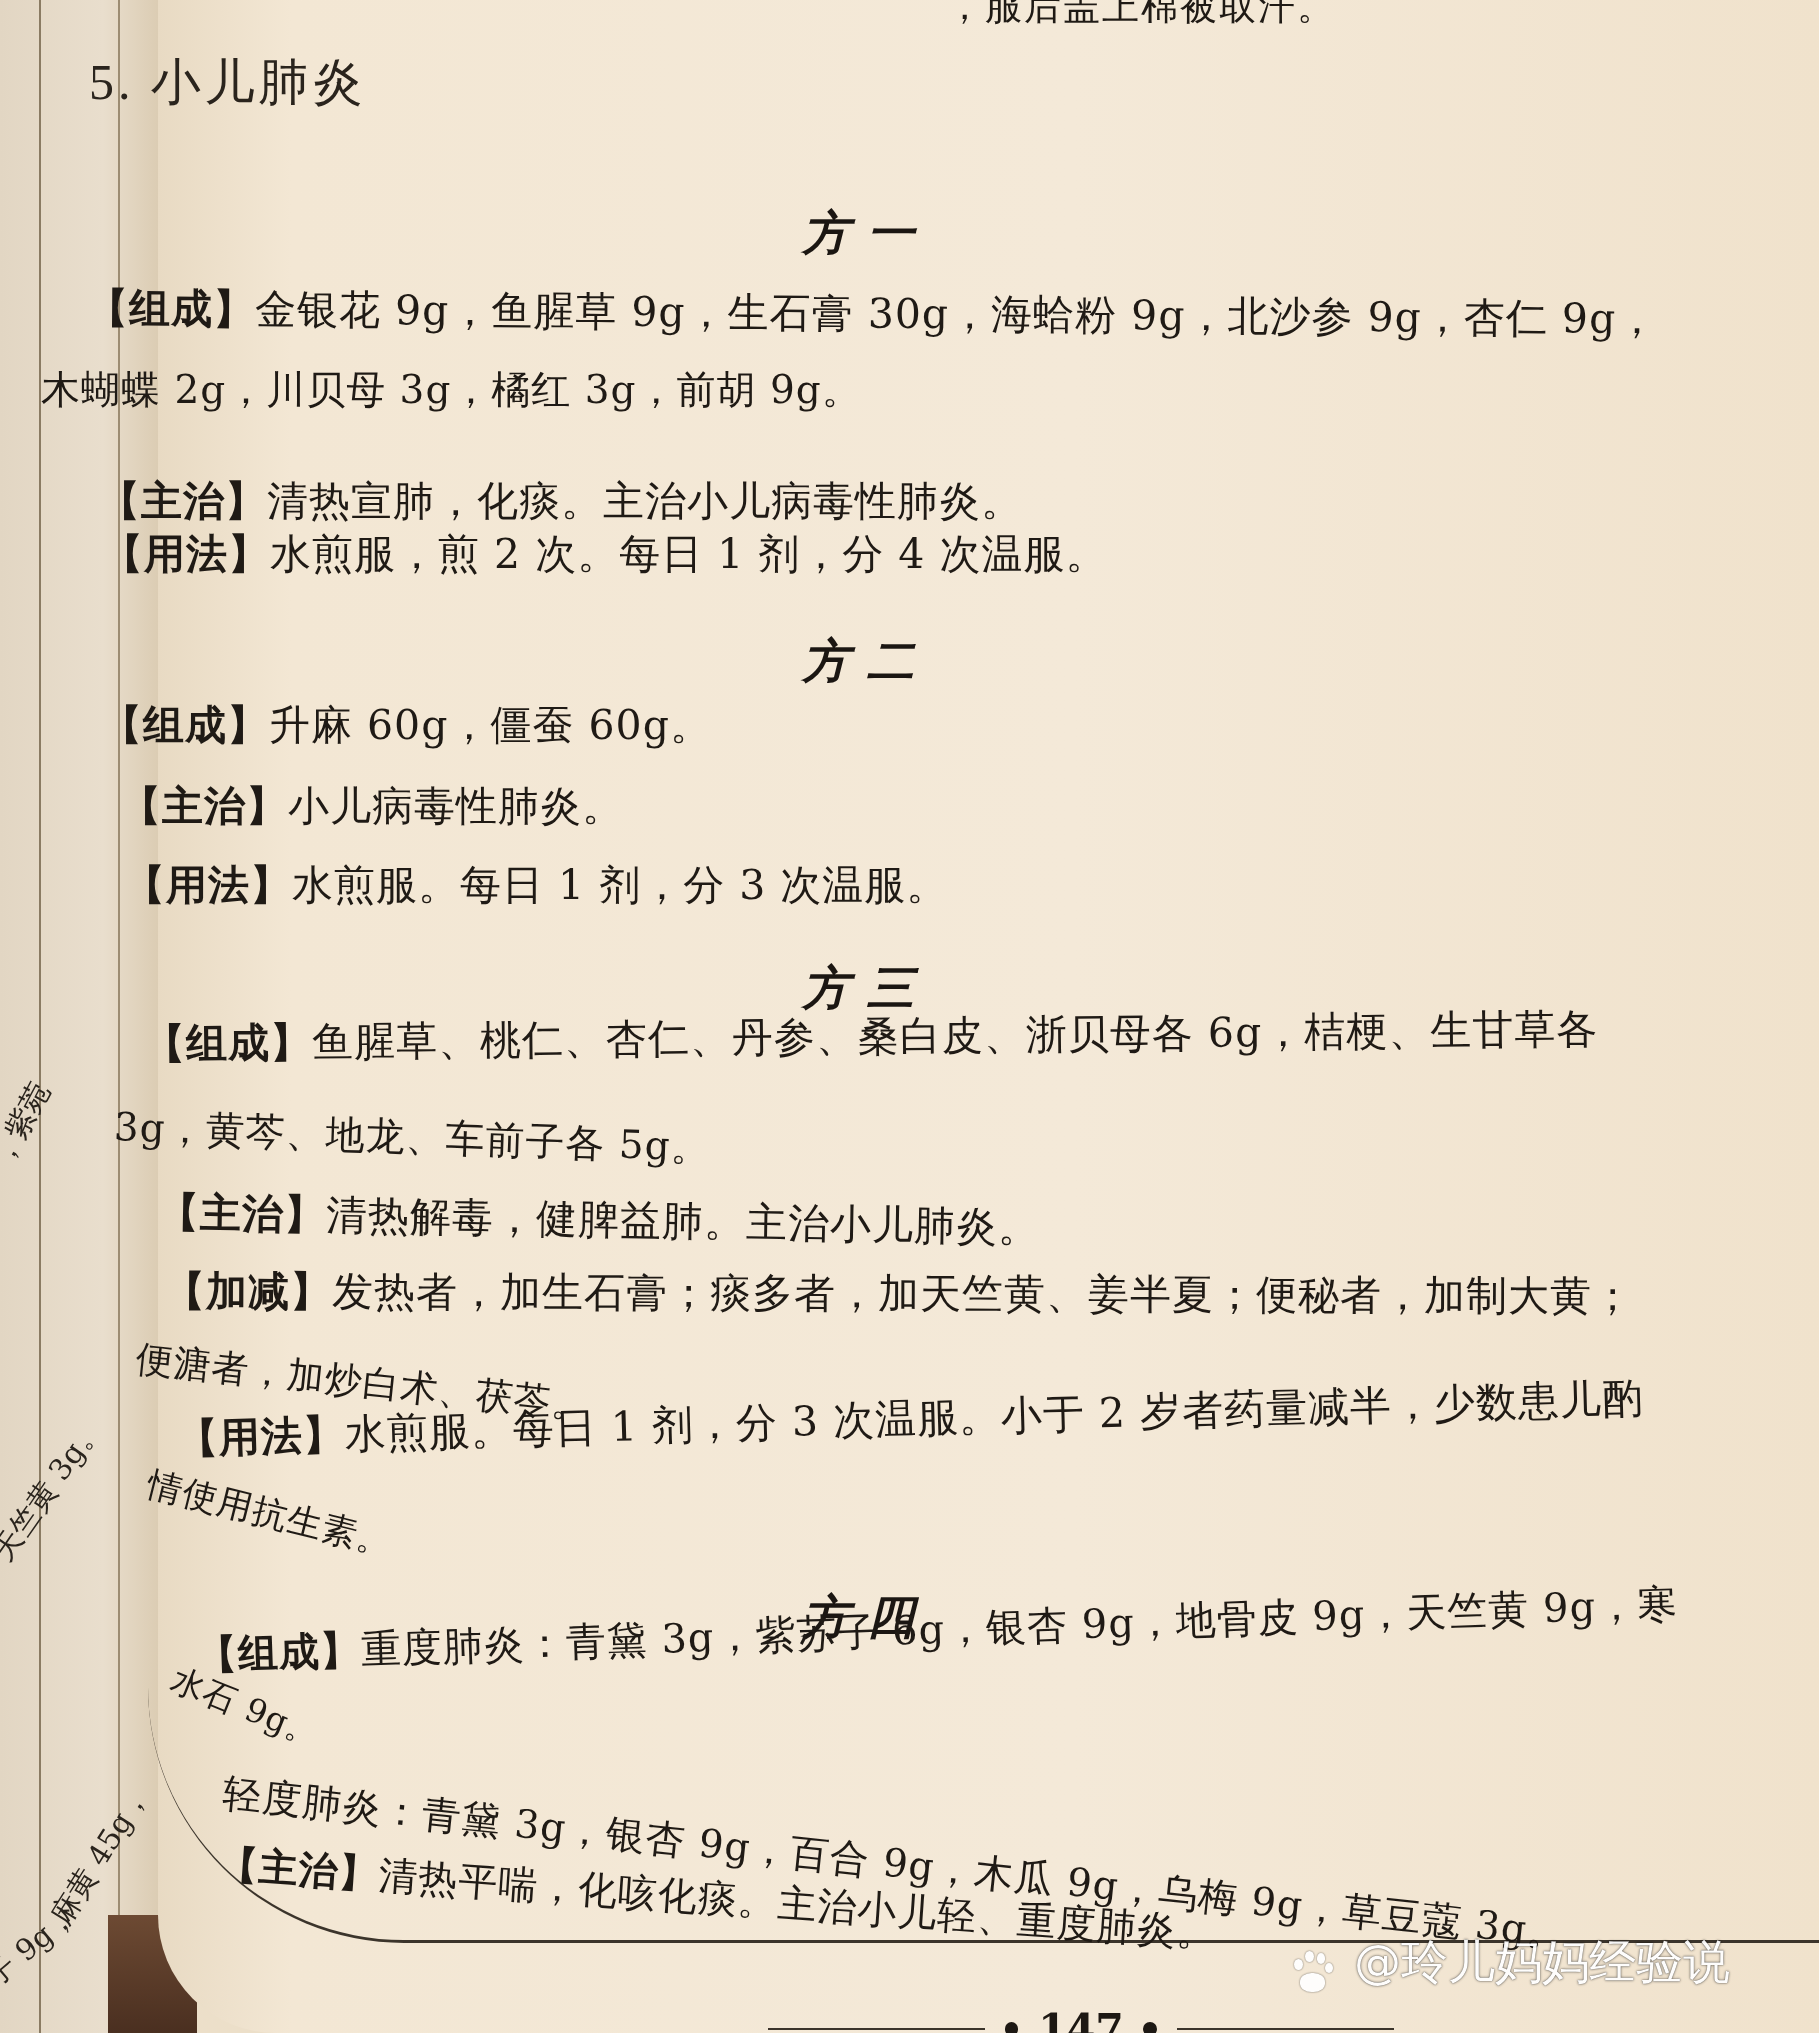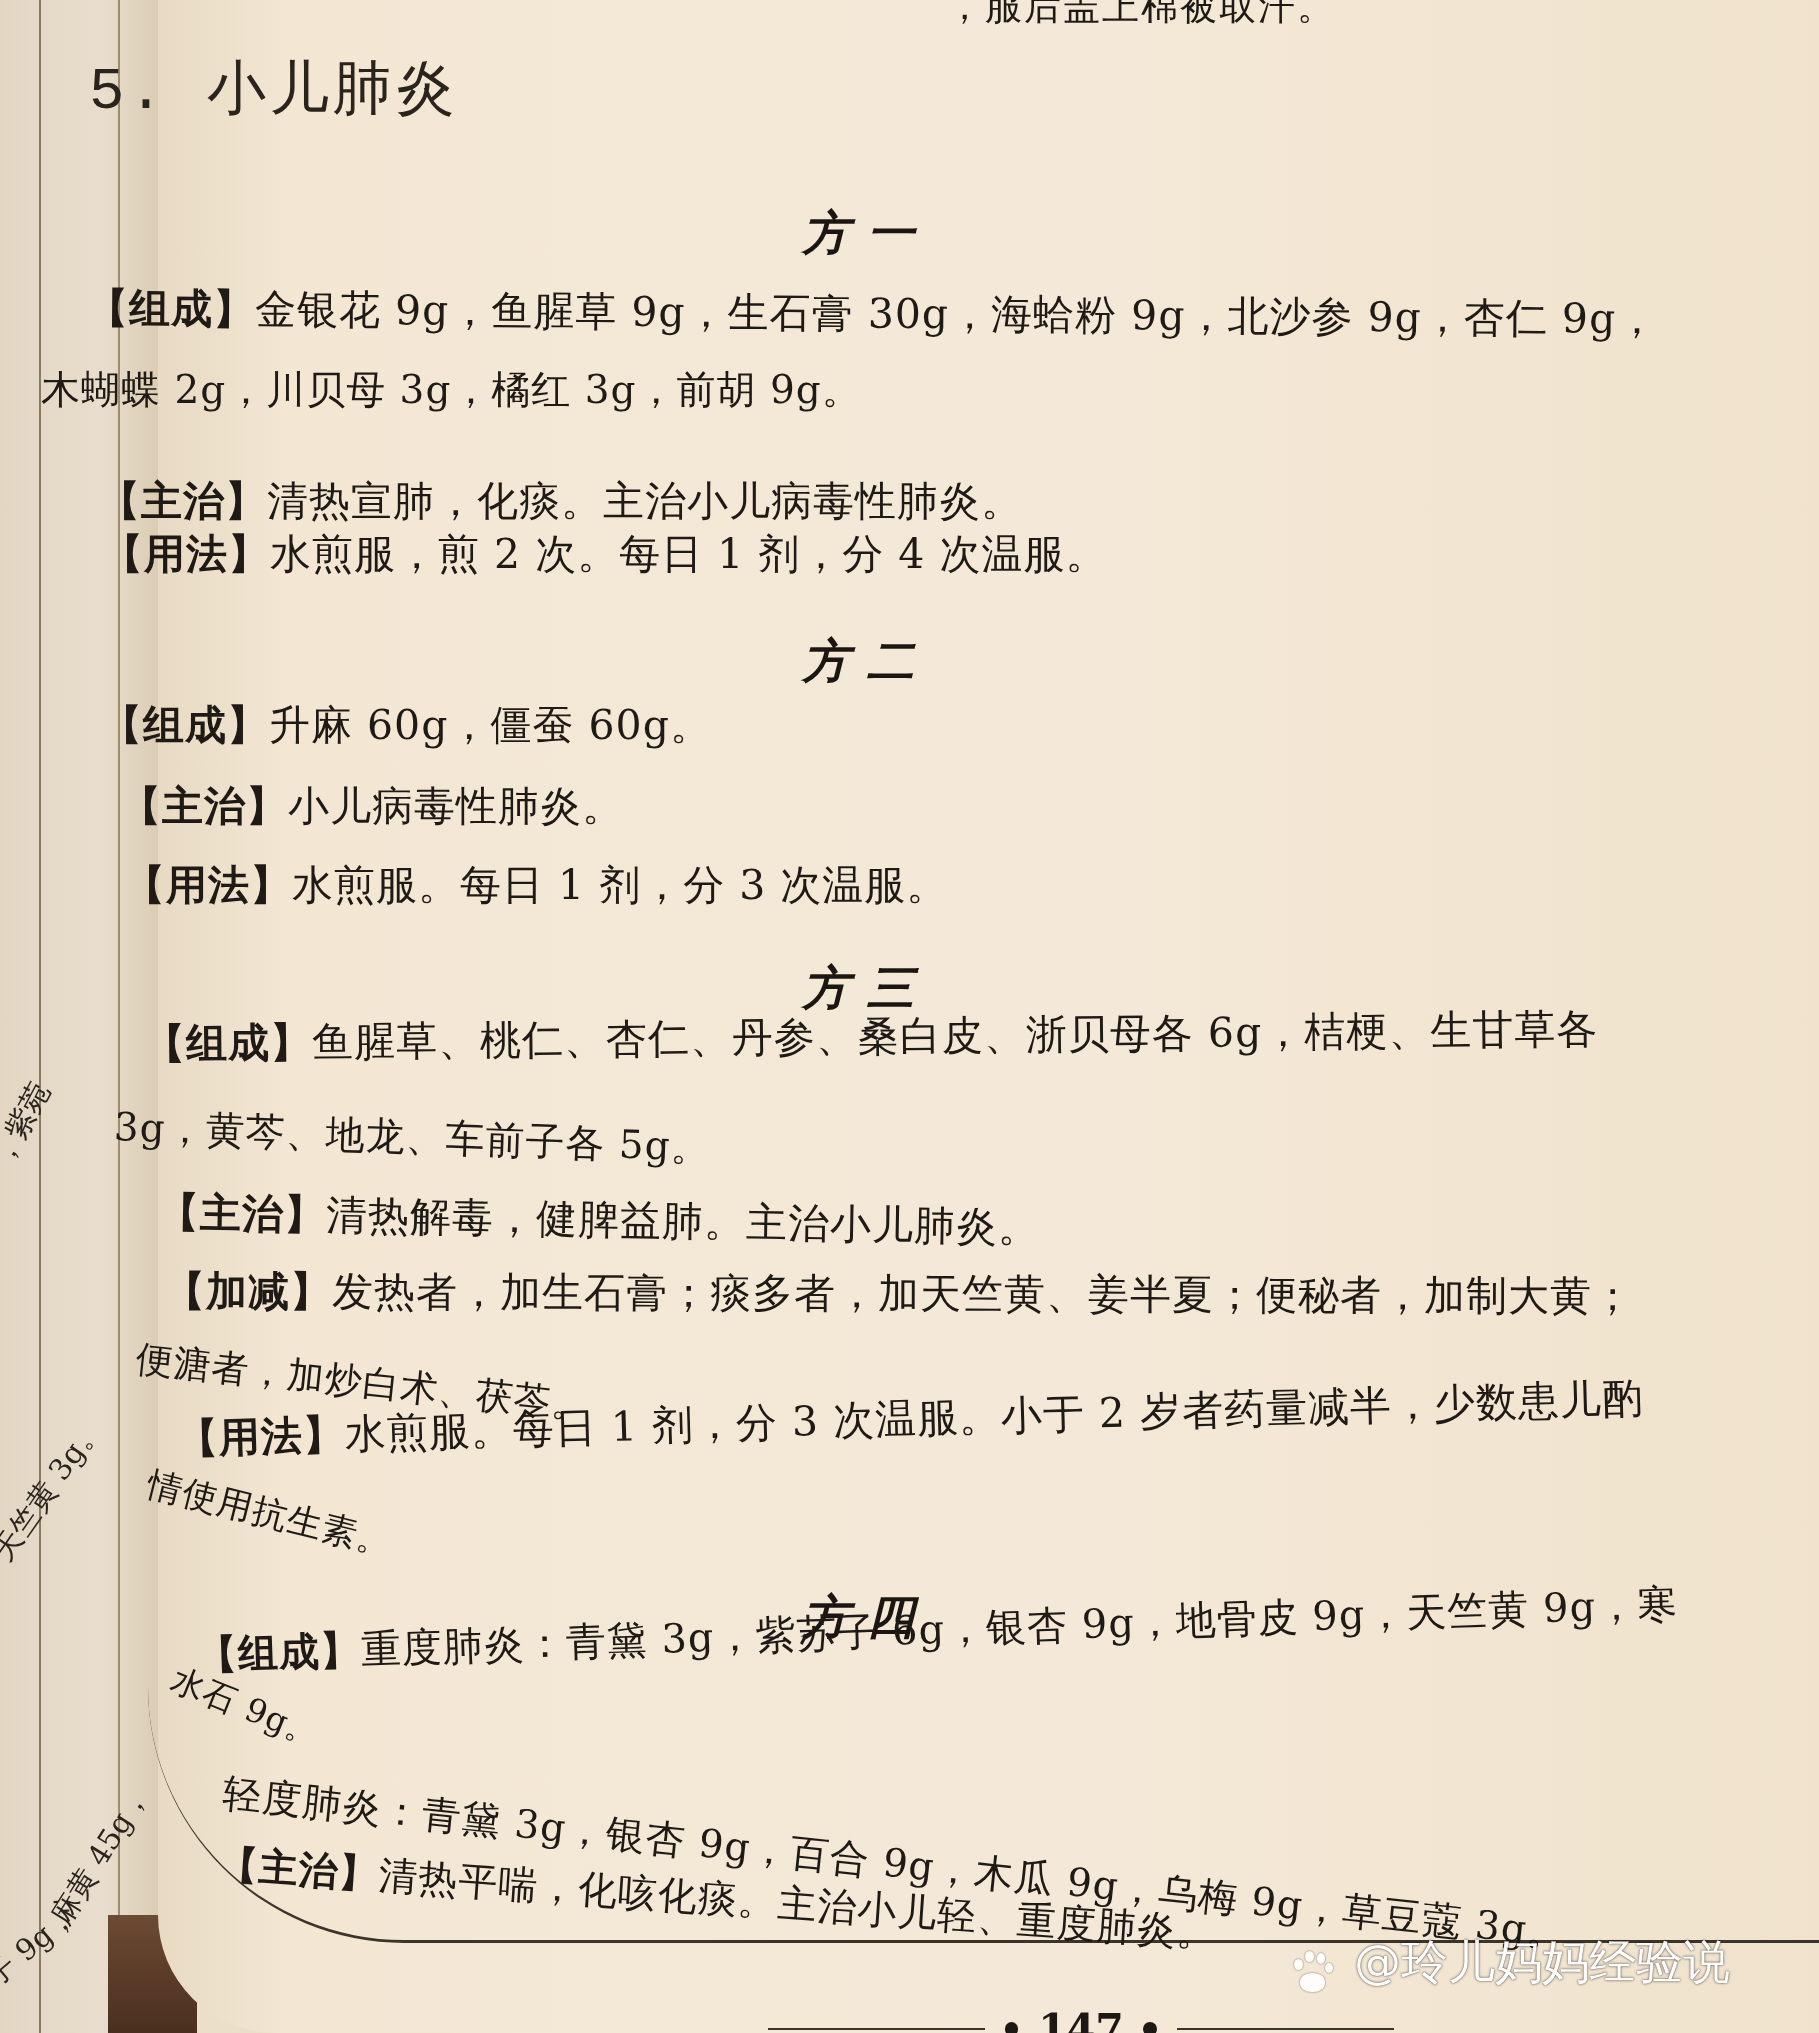--- a/index.html
+++ b/index.html
@@ -71,22 +71,22 @@
     position: absolute;
     left: 946px;
     top: -17.7px;
     font-size: 37px;
     letter-spacing: 2px;
   }
   .section-title {
     position: absolute;
     left: 89px;
     top: 49px;
-    font-family: Liberation Mono, monospace;
-    font-size: 59px;
+    font-family: Liberation Serif, serif;
+    font-size: 50px;
     font-weight: normal;
     letter-spacing: 3.9px;
     color: #2a241d;
   }
   .formula-heading {
     position: absolute;
     font-size: 47px;
     font-weight: bold;
     font-style: italic;
     letter-spacing: 17.7px;

